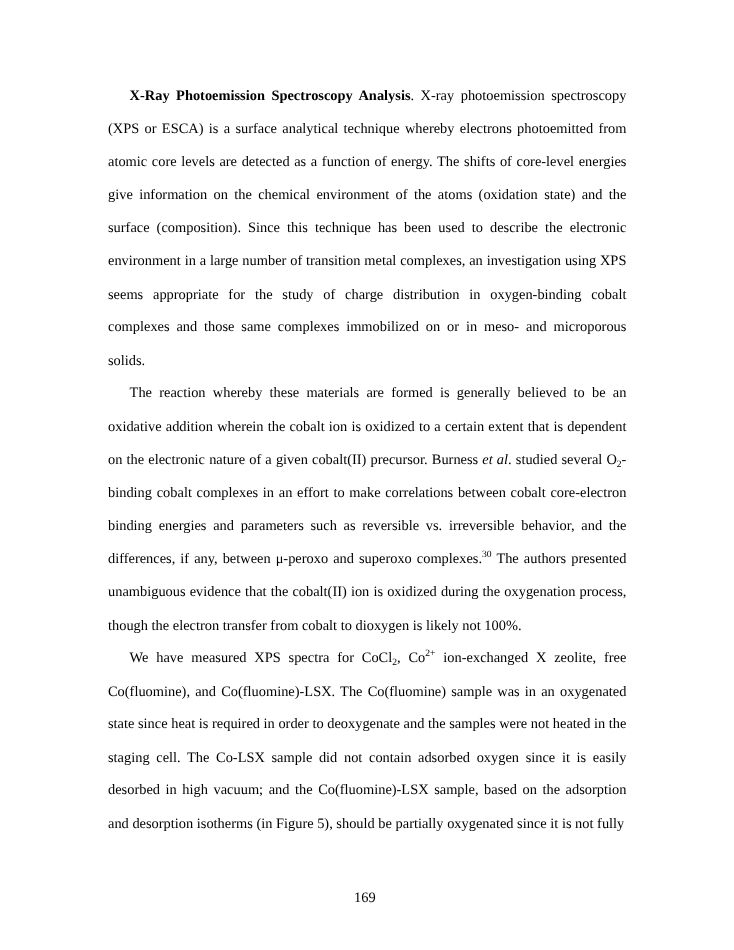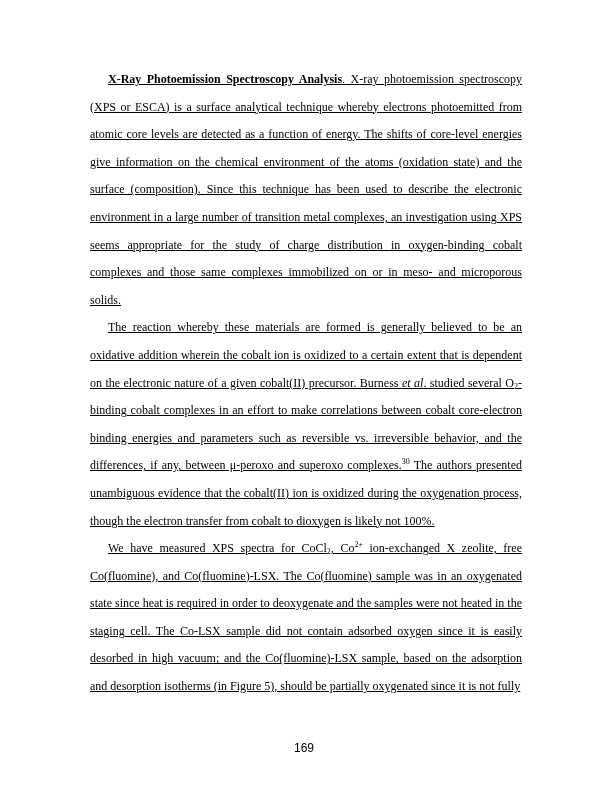--- a/index.html
+++ b/index.html
@@ -2,30 +2,29 @@
 <html><head>
 <meta charset="utf-8">
 <style>
   html, body { margin: 0; padding: 0; background: #ffffff; }
   body { width: 612px; height: 792px; position: relative; overflow: hidden; }
   .page {
     position: absolute; left: 90px; top: 66px; width: 432px;
     font-family: "Liberation Serif", "DejaVu Serif", serif;
     font-size: 12px; color: #000;
     line-height: 27.6px;
-    text-decoration: underline;
   }
   .para { margin: 0; text-align: justify; text-indent: 18px; }
   .para.first { }
   .hd { font-weight: bold; }
   sup { font-size: 8px; line-height: 0; vertical-align: 5px; }
   sub { font-size: 8px; line-height: 0; vertical-align: -2px; }
   .pagenum {
     position: absolute; left: 0; width: 608px; top: 741px; text-align: center;
-    font-family: Liberation Sans, sans-serif; font-size: 12px; color: #000;
+    font-family: Liberation Serif, serif; font-size: 12px; color: #000;
   }
 </style>
 </head>
 <body>
 
 <div class="page">
   <p class="para first"><span class="hd">X-Ray Photoemission Spectroscopy Analysis</span><span>.</span><span>  X-ray photoemission spectroscopy (XPS or ESCA) is a surface analytical technique whereby  electrons photoemitted from atomic core levels are detected as a function of energy.  The shifts of core-level energies give information on the chemical environment of the atoms  (oxidation state) and the surface (composition).   Since this technique has been used to describe the electronic environment in a large number of transition metal complexes, an investigation using XPS seems appropriate for the study of charge distribution in oxygen-binding cobalt complexes and those same complexes immobilized on or in meso- and microporous solids.</span></p>
   <p class="para"><span>The reaction whereby these materials are formed is generally believed to be an oxidative addition wherein the cobalt ion is oxidized to a certain extent that is dependent on the electronic nature of a given cobalt(II) precursor.  Burness </span><i>et al</i><span>. studied several O</span><sub>2</sub><span>-binding cobalt complexes in an effort to make correlations between cobalt core-electron binding energies and parameters such as reversible vs. irreversible behavior, and the differences, if any, between μ-peroxo and superoxo complexes.</span><sup>30</sup><span>  The authors presented unambiguous evidence that the cobalt(II) ion is oxidized during the oxygenation process, though the electron transfer from cobalt to dioxygen is likely not 100%.</span></p>
   <p class="para"><span>We have measured XPS spectra for CoCl</span><sub>2</sub><span>, Co</span><sup>2+</sup><span> ion-exchanged X zeolite, free Co(fluomine), and Co(fluomine)-LSX.  The Co(fluomine) sample was in an oxygenated state since heat is required in order to deoxygenate and the samples were not heated in the staging cell.  The Co-LSX sample did not contain adsorbed oxygen since it is easily desorbed in high vacuum; and the Co(fluomine)-LSX sample, based on the adsorption and desorption isotherms (in Figure 5), should be partially oxygenated since it is not fully</span></p>
 </div>

